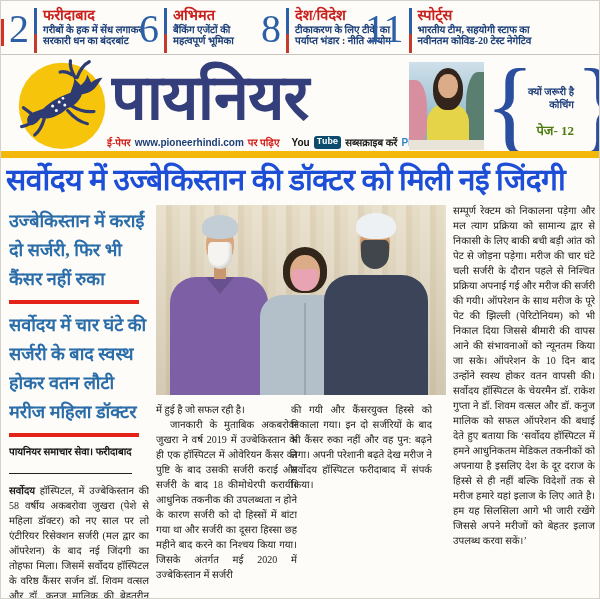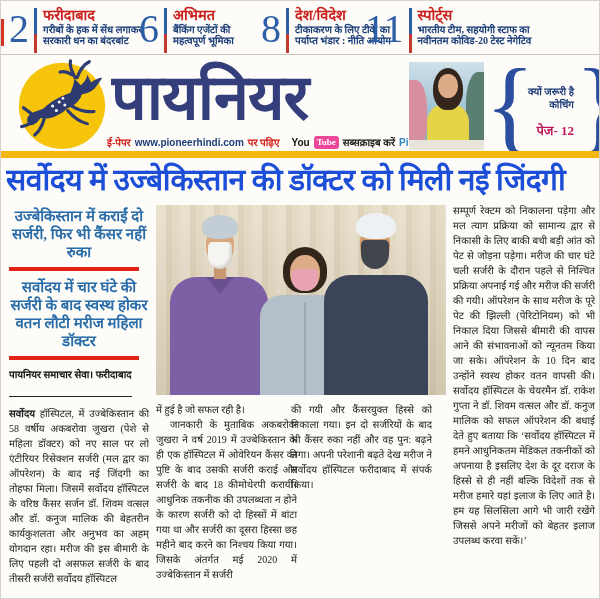--- a/index.html
+++ b/index.html
@@ -24,57 +24,57 @@
   
   .logo{position:absolute;left:14px;top:56px;width:94px;height:94px;}
   .published-line{position:absolute;left:128px;top:56px;width:260px;font-size:8.5px;font-weight:bold;color:#3a3a3a;}
   .paper-title{position:absolute;left:110px;top:58px;width:300px;font-size:63px;line-height:78px;
                font-weight:bold;color:#333e7b;letter-spacing:-1px;white-space:nowrap;overflow:hidden;}
   .epaper-line{position:absolute;left:106px;top:134px;width:310px;display:flex;align-items:center;
                gap:4px;font-size:10px;font-weight:bold;white-space:nowrap;overflow:hidden;}
   .ep-red{color:#d41f1a;}
   .ep-url{color:#1c3e78;font-family:"Liberation Sans",sans-serif;}
   .yt-you{color:#111;font-family:"Liberation Sans",sans-serif;margin-left:8px;}
-  .yt-tube{background:#ec4899;color:#fff;border-radius:3px;padding:0 3px;font-size:9px;
-           font-family:Liberation Serif, serif;line-height:13px;}
+  .yt-tube{background:#0c4a6e;color:#fff;border-radius:3px;padding:0 3px;font-size:9px;
+           font-family:Liberation Mono, monospace;line-height:13px;}
   .ep-sub{color:#222;}
   .ep-channel{color:#2f86c8;font-family:"Liberation Sans",sans-serif;}
 
   
   .promo-img{position:absolute;left:408px;top:61px;width:75px;height:88px;overflow:hidden;
              background:linear-gradient(180deg,#cfe0ea 0%,#9fc2d2 55%,#7fa8ba 100%);}
   .pi-left{position:absolute;left:-10px;top:18px;width:28px;height:70px;border-radius:40%;background:#d78fa0;}
   .pi-right{position:absolute;right:-12px;top:10px;width:30px;height:78px;border-radius:40%;background:#5a7f71;}
   .pi-hair{position:absolute;left:24px;top:6px;width:30px;height:42px;border-radius:50% 50% 45% 45%;background:#33241c;}
   .pi-face{position:absolute;left:29px;top:12px;width:20px;height:24px;border-radius:48%;background:#dcab88;}
   .pi-top{position:absolute;left:18px;top:42px;width:42px;height:46px;border-radius:40% 40% 0 0;background:#e5d348;}
   .pi-desk{position:absolute;left:0;bottom:0;width:100%;height:10px;background:#e8e4da;}
 
   
   .brace{position:absolute;top:60px;font-size:104px;line-height:88px;color:#2b4f9e;
          font-family:"Liberation Serif",serif;font-weight:normal;}
   .promo-text{position:absolute;left:501px;top:84px;width:72px;text-align:right;}
   .promo-l1{font-size:10px;font-weight:bold;color:#22407c;line-height:13px;}
-  .promo-page{font-size:13px;font-weight:bold;color:#be185d;margin-top:10px;}
+  .promo-page{font-size:13px;font-weight:bold;color:#4d7c0f;margin-top:10px;}
 
   
   .yellow-bar{position:absolute;left:0;top:150px;width:600px;height:7px;background:#f4b80c;}
   .headline{position:absolute;left:5px;top:158px;width:592px;height:44px;margin:0;
             font-size:30px;line-height:42px;font-weight:bold;color:#1d4ed8;
             white-space:nowrap;overflow:hidden;letter-spacing:-0.5px;}
 
   
   .col{position:absolute;overflow:hidden;font-size:10px;line-height:15px;text-align:justify;color:#1b1b1b;}
   .col p{margin:0;}
   .col p.indent{text-indent:14px;}
   #col1{left:8px;top:206px;width:140px;height:392px;}
   #col2{left:155px;top:401px;width:141px;height:196px;}
   #col3{left:290px;top:401px;width:141px;height:196px;}
   #col4{left:452px;top:202px;width:142px;height:395px;}
-  .subhead{font-size:15px;line-height:18px;font-weight:bold;color:#2a6da9;text-align:center;}
+  .subhead{font-size:18px;line-height:29px;font-weight:bold;color:#2a6da9;text-align:left;}
   .red-rule{width:130px;height:4px;background:#e32219;margin:6px 0 7px 0;}
   .byline{display:inline-block;font-size:10px;font-weight:bold;color:#111;
           border-bottom:1.5px solid #222;padding-bottom:14px;margin-bottom:9px;text-align:left;}
   .lead-word{font-weight:bold;}
 
   
   .photo{position:absolute;left:155px;top:204px;width:290px;height:190px;overflow:hidden;
     background:
       linear-gradient(180deg,rgba(190,175,145,0.18) 0%,rgba(140,122,92,0.30) 100%),
       repeating-linear-gradient(90deg,#f3eddc 0 10px,#e7ddc5 10px 16px,#efe7d2 16px 24px);}

